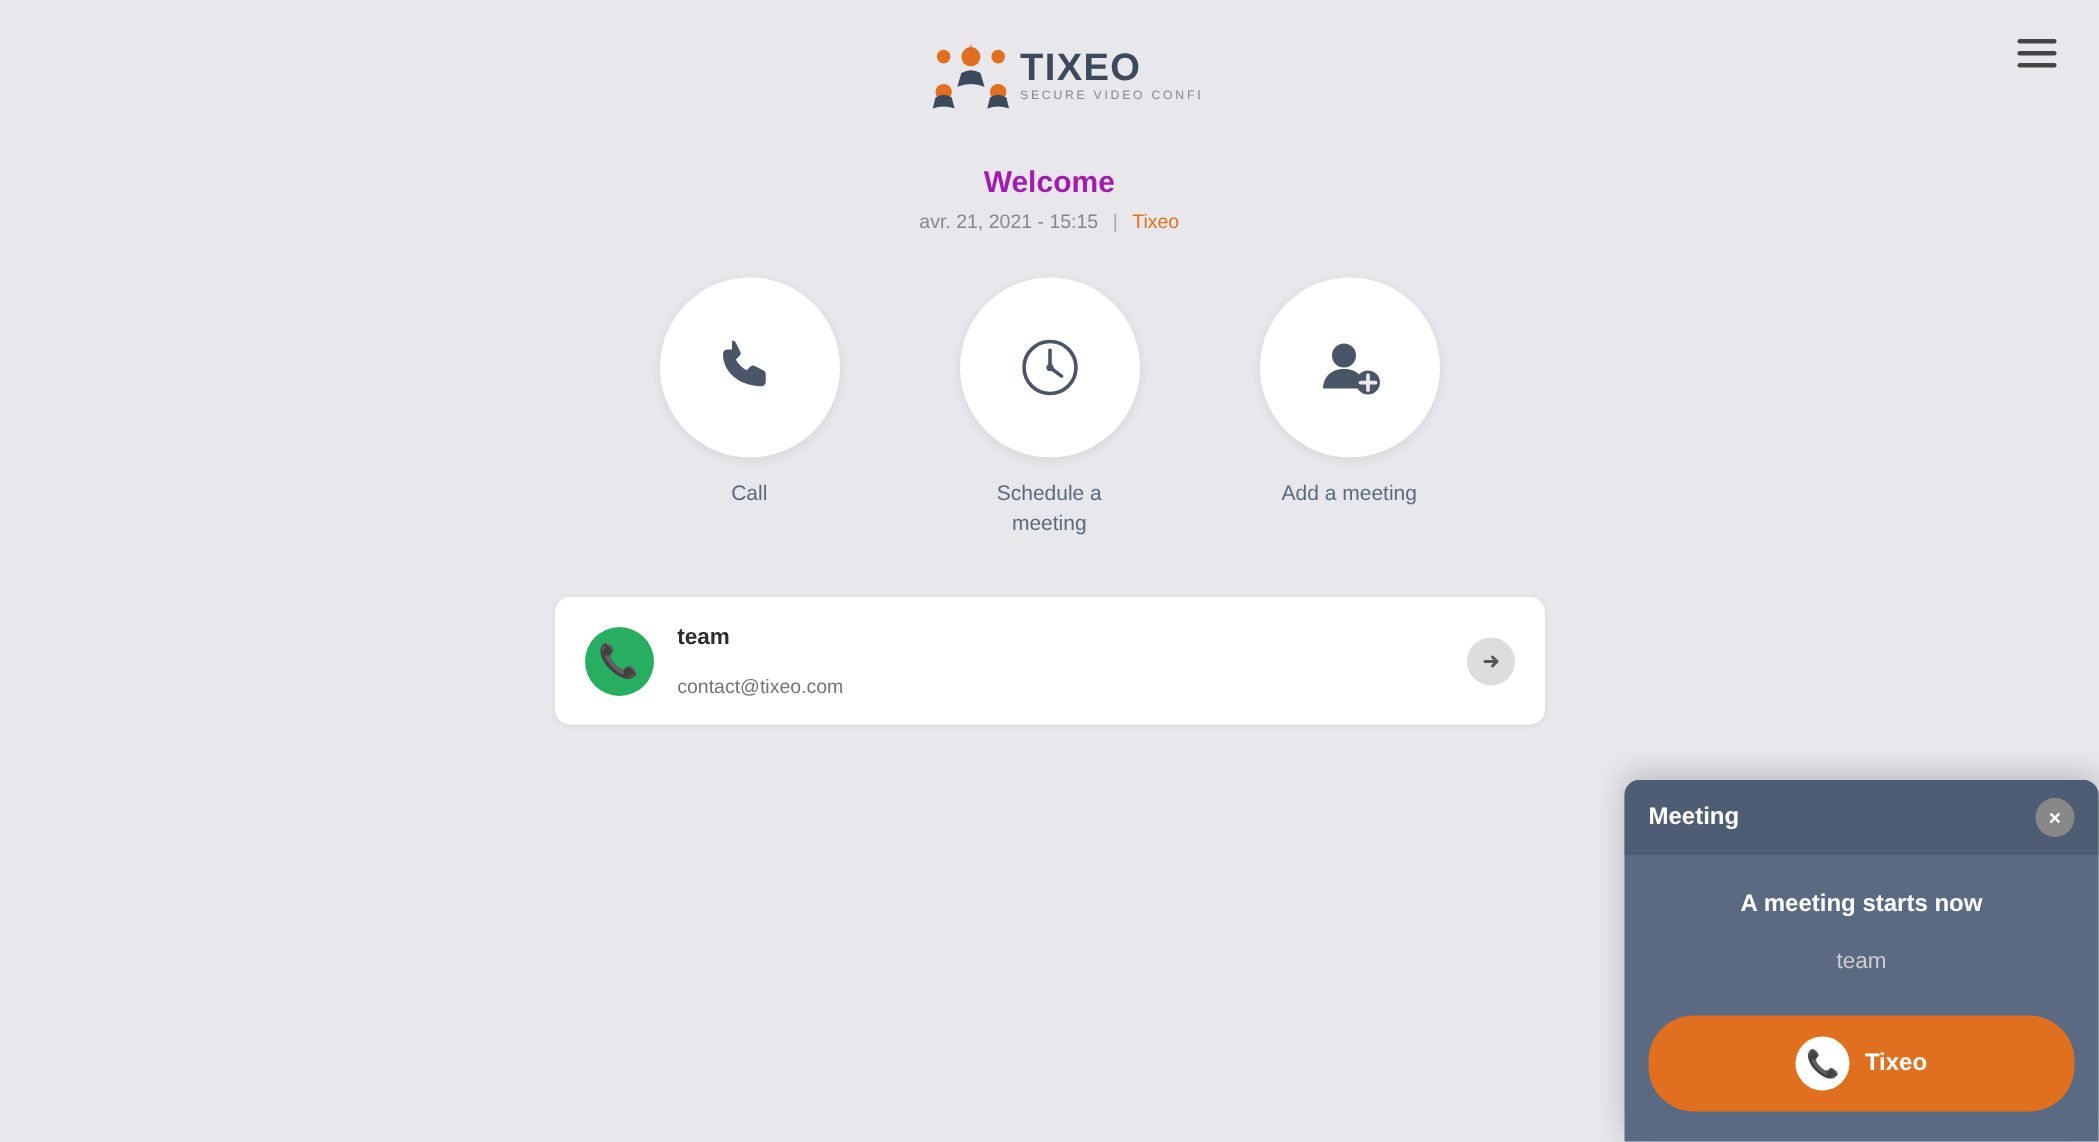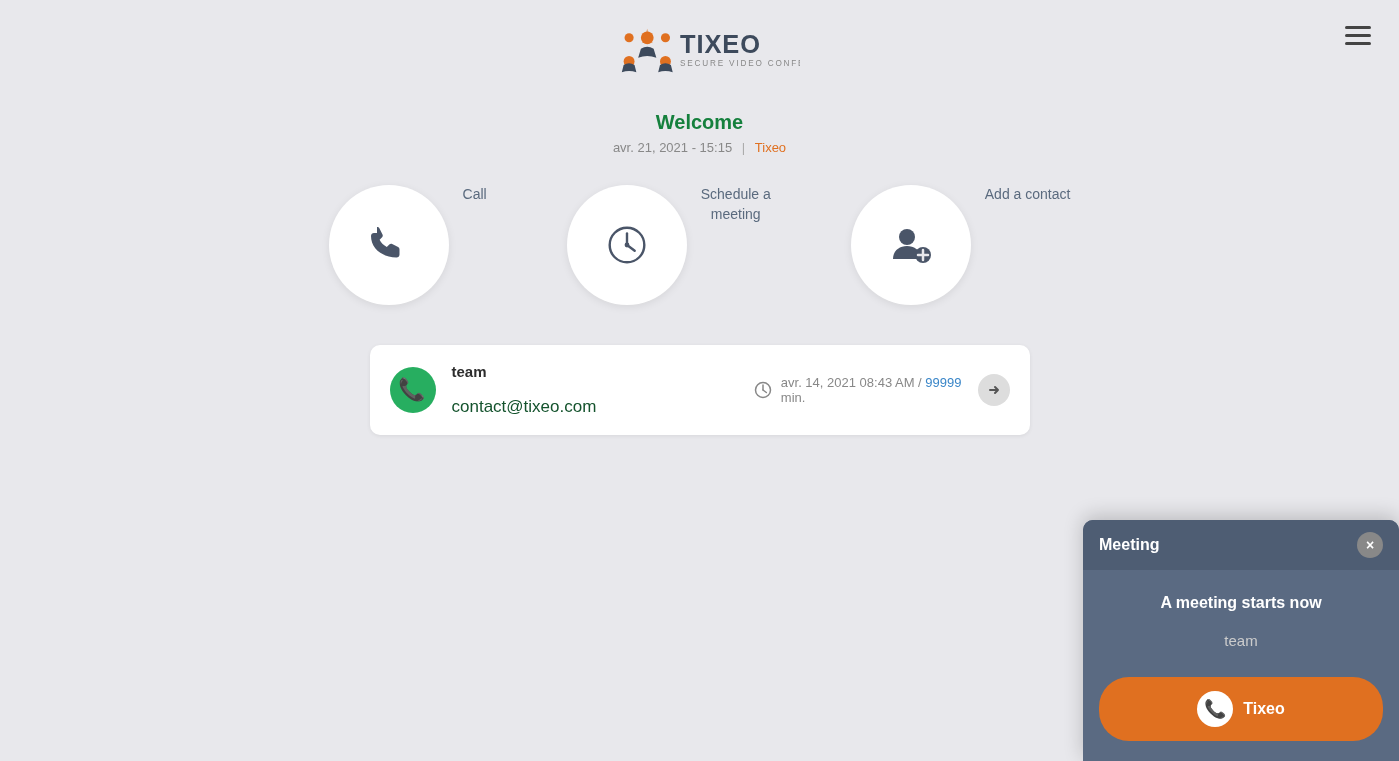--- a/index.html
+++ b/index.html
@@ -49,21 +49,21 @@
 
     
     .welcome-section {
       text-align: center;
       margin-top: 10px;
       margin-bottom: 30px;
     }
     .welcome-title {
       font-size: 20px;
       font-weight: 700;
-      color: #15803d;
+      color: #a21caf;
       margin-bottom: 6px;
     }
     .welcome-meta {
       font-size: 13px;
       color: #888;
     }
     .welcome-meta .separator {
       color: #aaa;
       margin: 0 6px;
     }
@@ -74,21 +74,22 @@
 
     
     .actions-row {
       display: flex;
       justify-content: center;
       gap: 80px;
       margin-bottom: 40px;
     }
     .action-item {
       display: flex;
-      flex-direction: row;
+      flex-direction: column;
+      align-items: center;
       cursor: pointer;
       gap: 14px;
     }
     .action-circle {
       width: 120px;
       height: 120px;
       border-radius: 50%;
       background: #fff;
       display: flex;
       align-items: center;
@@ -136,22 +137,22 @@
     .contact-info {
       flex: 1;
     }
     .contact-name {
       font-size: 15px;
       font-weight: 700;
       color: #2d2d2d;
       margin-bottom: 2px;
     }
     .contact-email {
-      font-size: 17px;
-      color: #14532d;
+      font-size: 13px;
+      color: #737373;
       margin-top: 17px;
     }
     .contact-time-block {
       display: flex;
       align-items: center;
       gap: 8px;
       color: #888;
     }
     .time-details {
       font-size: 13px;
@@ -328,42 +329,31 @@
   <div class="action-item">
     <div class="action-circle">
       <svg width="52" height="52" viewBox="0 0 52 52" xmlns="http://www.w3.org/2000/svg">
         <circle cx="22" cy="18" r="8" fill="#4a5568"></circle>
         <path d="M8 40c0-8 6-13 14-13s14 5 14 13" fill="#4a5568"></path>
         <circle cx="38" cy="36" r="8" fill="#4a5568"></circle>
         <line x1="38" y1="31" x2="38" y2="41" stroke="#e8e8ec" stroke-width="2.5" stroke-linecap="round"></line>
         <line x1="33" y1="36" x2="43" y2="36" stroke="#e8e8ec" stroke-width="2.5" stroke-linecap="round"></line>
       </svg>
     </div>
-    <span class="action-label">Add a contact</span>
+    <span class="action-label">Add a meeting</span>
   </div>
 </div>
 
 <div class="recent-card">
   <div class="contact-avatar">
     <span class="contact-avatar-phone">📞</span>
   </div>
   <div class="contact-info">
     <div class="contact-name">team</div>
     <div class="contact-email">contact@tixeo.com</div>
-  </div>
-  <div class="contact-time-block">
-    <svg width="20" height="20" viewBox="0 0 24 24" xmlns="http://www.w3.org/2000/svg">
-      <circle cx="12" cy="12" r="9" fill="none" stroke="#888" stroke-width="1.8"></circle>
-      <line x1="12" y1="6" x2="12" y2="12" stroke="#888" stroke-width="1.8" stroke-linecap="round"></line>
-      <line x1="12" y1="12" x2="16" y2="15" stroke="#888" stroke-width="1.8" stroke-linecap="round"></line>
-    </svg>
-    <div class="time-details">
-      <span>avr. 14, 2021 08:43 AM / </span><span class="highlight">99999</span><br>
-      <span>min.</span>
-    </div>
   </div>
   <button class="arrow-btn">
     <svg width="16" height="16" viewBox="0 0 16 16" xmlns="http://www.w3.org/2000/svg">
       <path d="M4 8h8M9 5l3 3-3 3" stroke="#555" stroke-width="2" stroke-linecap="round" stroke-linejoin="round" fill="none"></path>
     </svg>
   </button>
 </div>
 
 <div class="meeting-popup">
   <div class="popup-header">

